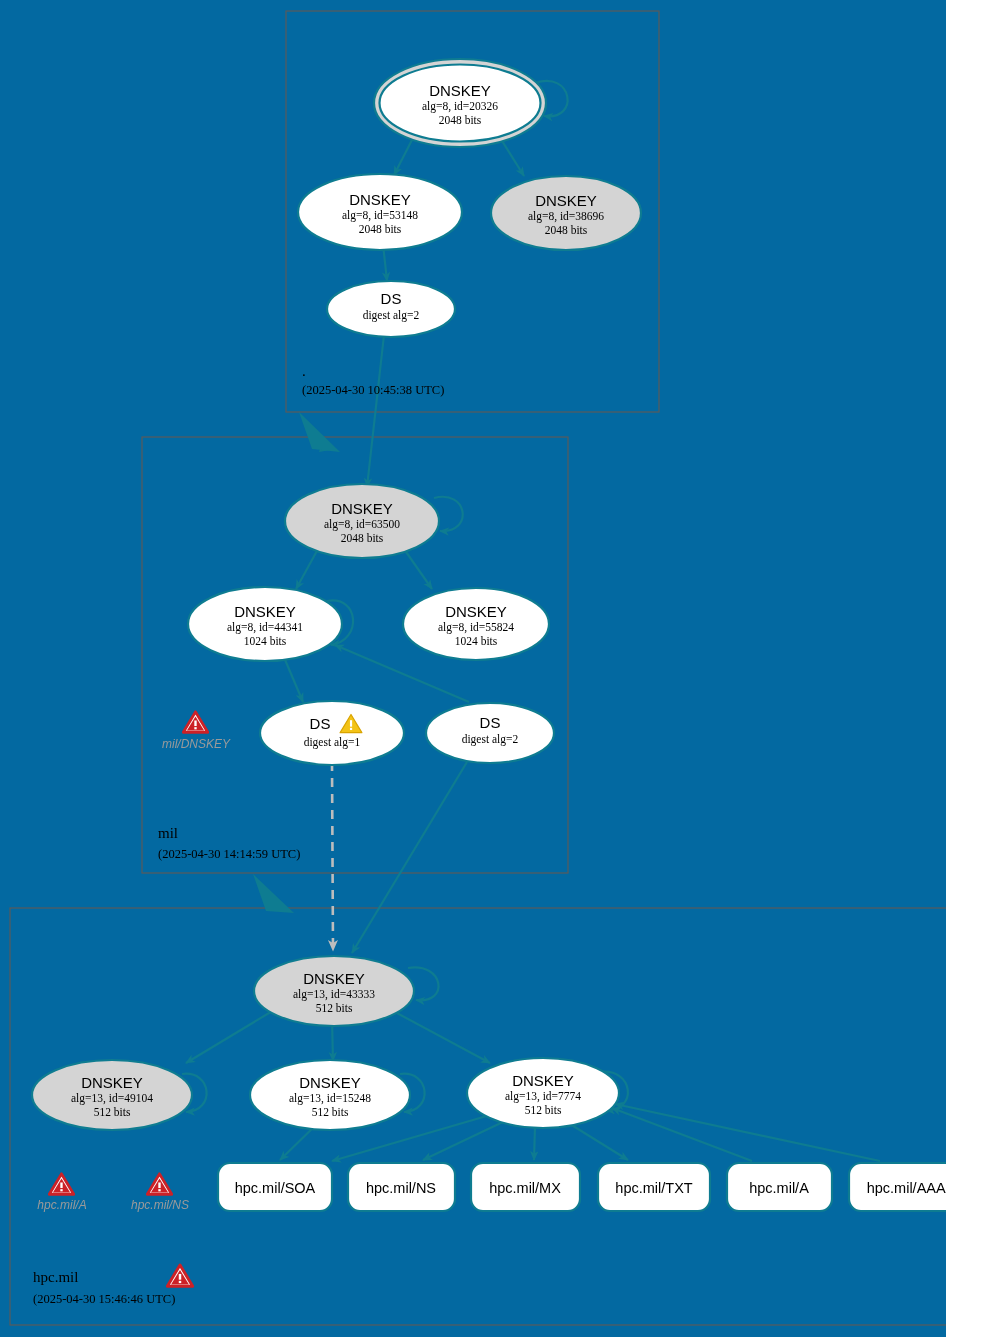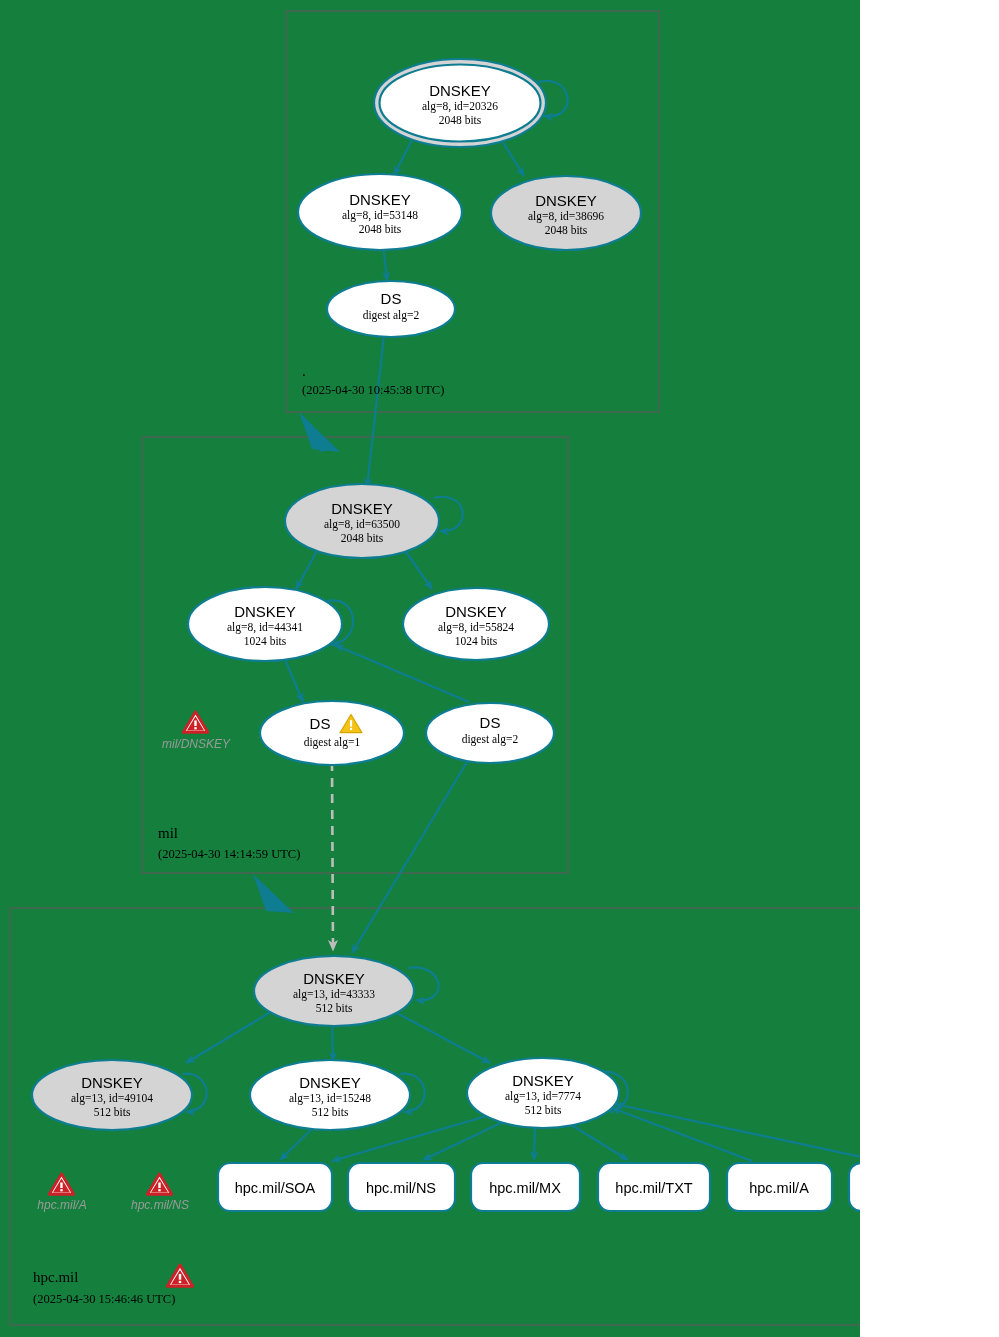--- a/index.html
+++ b/index.html
@@ -1,17 +1,17 @@
 <!DOCTYPE html>
 <html><head>
 <meta charset="utf-8">
 <style>
   html,body{margin:0;padding:0;background:#ffffff;}
   body{font-family:"Liberation Sans",sans-serif;}
-  #stage{position:relative;width:860px;height:1337px;background:#15803d;overflow:hidden;}
+  #stage{position:relative;width:946px;height:1337px;background:#0369a1;overflow:hidden;}
   svg{display:block;}
   .zone-box{fill:none;stroke:#5a5a5a;stroke-width:1.2;}
   .node-ell{fill:#ffffff;stroke:#0e7c91;stroke-width:2.2;}
   .node-ell.filled{fill:#d4d4d4;}
   .node-rect{fill:#ffffff;stroke:#0e7c91;stroke-width:2.2;}
   .edge{fill:none;stroke:#0e7c91;stroke-width:2.2;}
   .edge-thick{fill:#0e7c91;stroke:none;}
   .edge-dash{fill:none;stroke:#bdbdbd;stroke-width:2.6;stroke-dasharray:9 7;}
   .t-title{font-family:"Liberation Sans",sans-serif;font-size:15px;fill:#000;}
   .t-sub{font-family:"Liberation Serif",serif;font-size:11.5px;fill:#000;}

